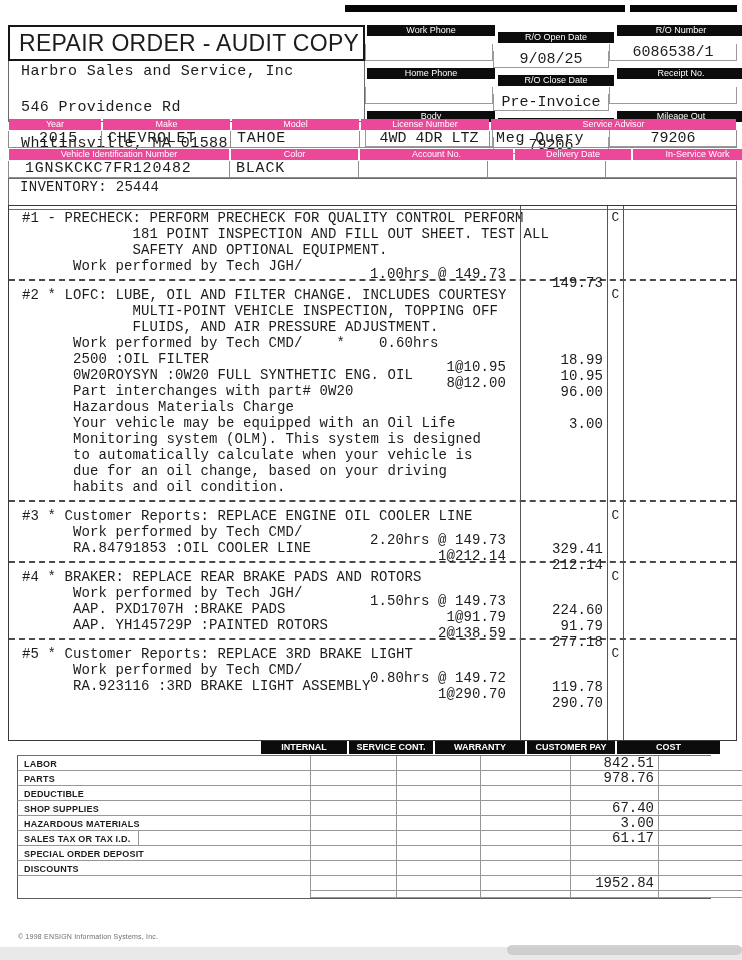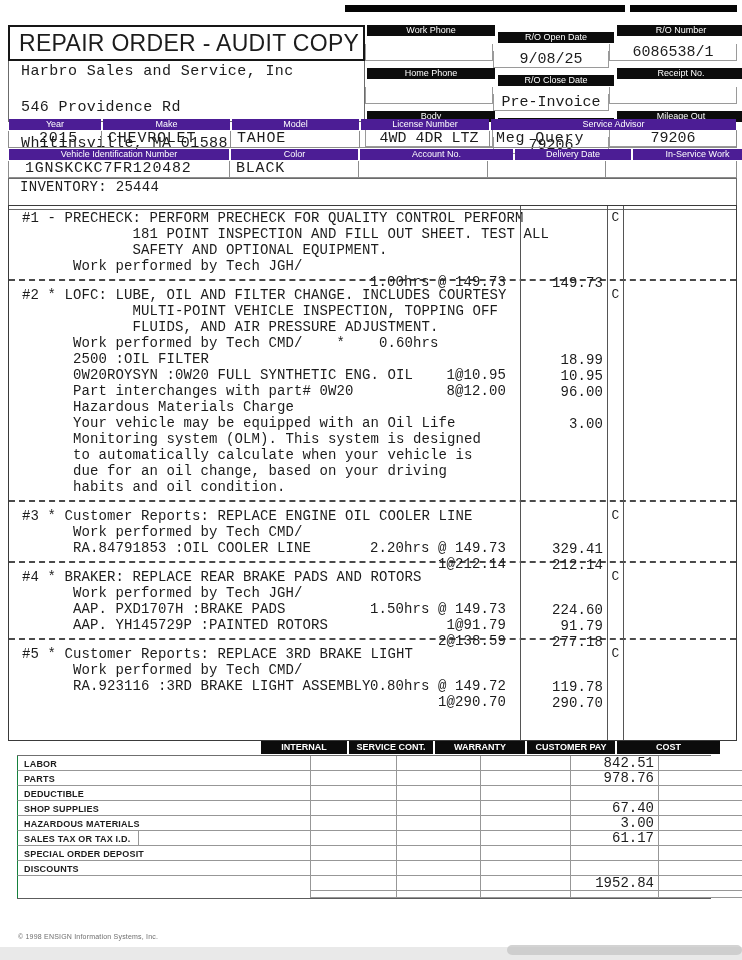--- a/index.html
+++ b/index.html
@@ -25,38 +25,38 @@
   .ig-row { display:flex; }
   .ig-label { background:#0c0c0c; color:#fff; font-family:"Liberation Sans",sans-serif; font-size:9px;
               text-align:center; line-height:11px; height:11px; margin:0 1px 1px 2px; flex:none; }
   .ig-val { border:1px solid #9a9a9a; border-top:none; height:17px; text-align:center; font-size:15px;
             line-height:17px; flex:none; box-sizing:border-box; }
   .w1 { width:128px; } .w2 { width:116px;margin-top:7px; } .w3 { width:128px; }
 
   
   .vehicle { position:absolute; left:8px; top:118px; width:729px; }
   .v-row { display:flex; }
-  .v-label { background:#4c1d95; color:#fff; font-family:"Liberation Sans",sans-serif; font-size:9px;
+  .v-label { background:#ec4899; color:#fff; font-family:"Liberation Sans",sans-serif; font-size:9px;
              text-align:center; line-height:11px; height:11px; margin:1px 1px 1px 1px; box-sizing:border-box; flex:none; }
   .v-val { border-right:1px solid #8d8d8d; border-bottom:1px solid #8d8d8d; height:17px; font-size:15px;
            line-height:16px; letter-spacing:0.8px; box-sizing:border-box; flex:none; padding-left:6px; white-space:pre; }
   .v-val.first { border-left:1px solid #8d8d8d; }
   .v-val.center { text-align:center; padding-left:7px; }
   .inventory-row { border:1px solid #6b6b6b; height:32px; font-size:14px; line-height:16px; padding-left:11px;
                    letter-spacing:0.3px; box-sizing:border-box; }
 
   
   .items-box { position:absolute; left:8px; top:205px; width:729px; height:536px; border:1.5px solid #3a3a3a;
                box-sizing:border-box; overflow:hidden; }
   .vline { position:absolute; top:0; bottom:0; width:1px; background:#555; }
   .vl1 { left:511px; } .vl2 { left:598px; } .vl3 { left:614px; }
   .ro-item { padding:4px 0 2px 0; }
   .ro-line { position:relative; height:16px; line-height:16px; font-size:14px; white-space:pre;
              padding-left:13px; letter-spacing:0.1px; }
-  .ln-qty { position:absolute; left:0; top:16px; width:497px; text-align:right; }
+  .ln-qty { position:absolute; left:0; top:8px; width:497px; text-align:right; }
   .ln-amt { position:absolute; left:0; top:17px; width:594px; text-align:right; }
   .ln-flag { position:absolute; left:599px; top:0; width:15px; text-align:center; font-size:13px; }
   .dash-sep { border-top:2px dashed #4a4a4a; height:0; margin:3px 0 2px 0; }
 
   
   .totals { position:absolute; left:17px; top:741px; width:694px; font-size:14px; }
   .totals-head { display:flex; margin-left:243px; height:14px; }
   .th-cell { background:#0c0c0c; color:#fff; font-family:"Liberation Sans",sans-serif; font-size:9px;
              font-weight:bold; text-align:center; line-height:13px; height:13px; margin:0 1px; flex:none;
              box-sizing:border-box; }

